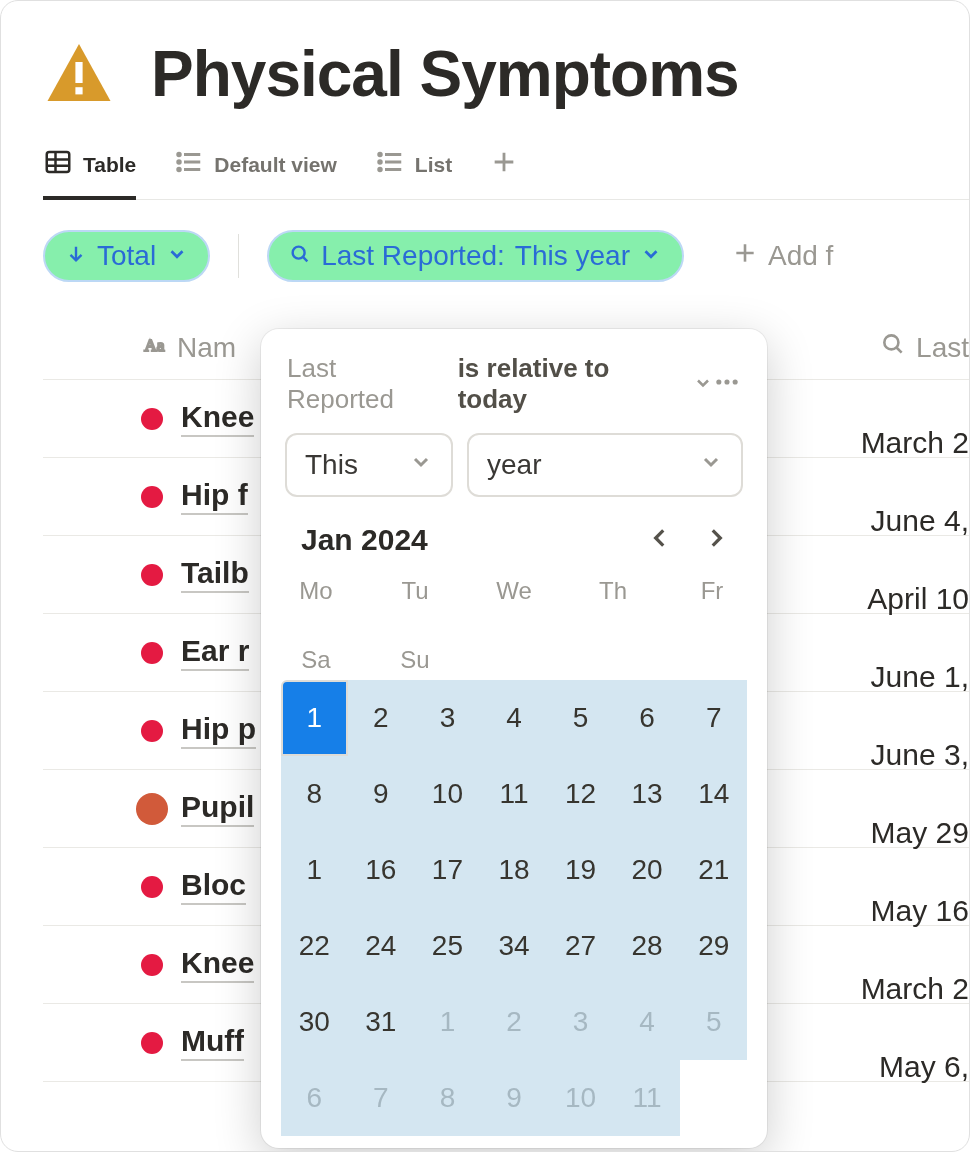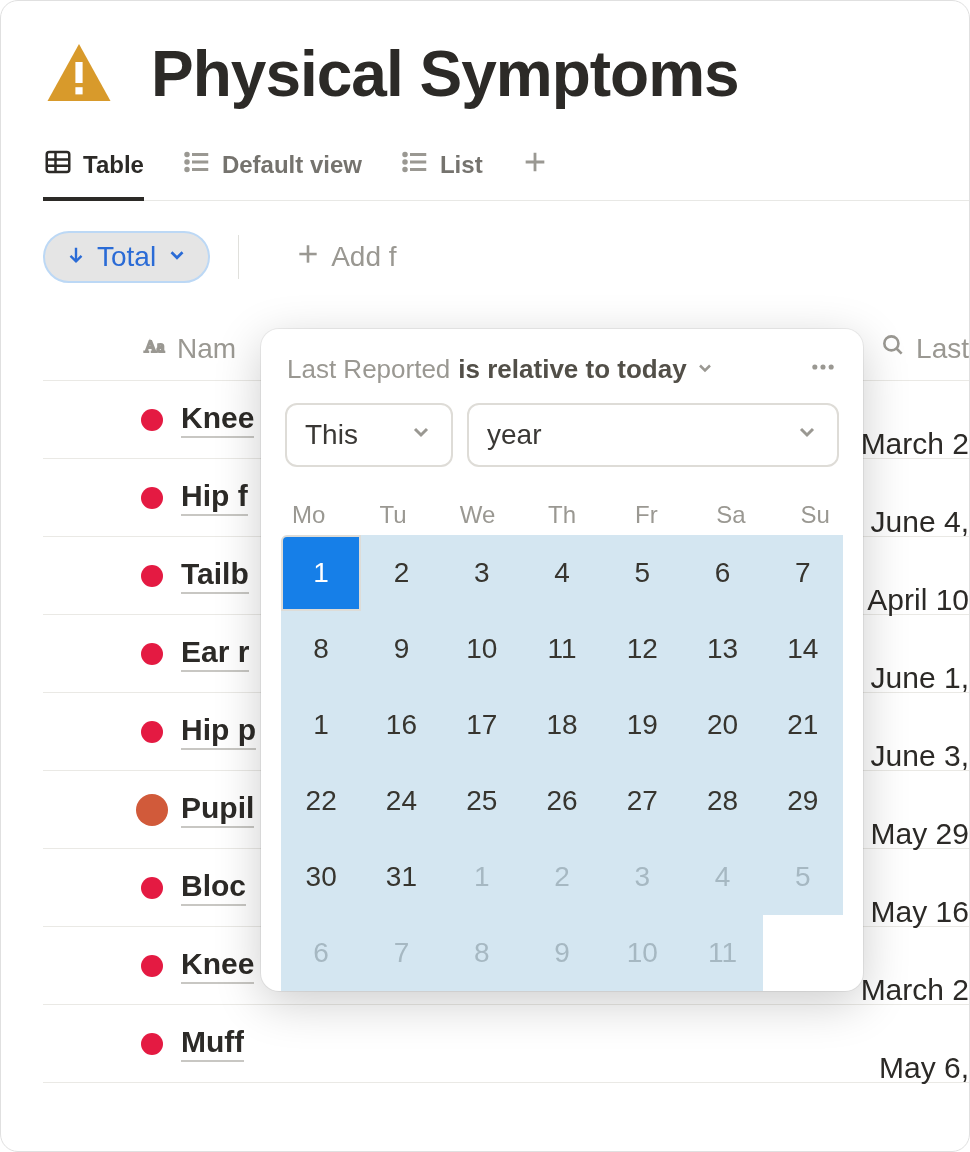--- a/index.html
+++ b/index.html
@@ -12,67 +12,67 @@
     border: 1px solid #e0e0e0;
     border-radius: 18px;
     position: relative;
     color: #37352f;
   }
   .container { padding: 36px 0 0 42px; }
   .title-row { display: flex; align-items: center; gap: 36px; margin-bottom: 36px; }
   .warn-icon svg { width: 72px; height: 72px; display:block; }
   .page-title { font-size: 64px; font-weight: 800; color: #2c2a27; letter-spacing: -1px; white-space: nowrap; }
   .tabs { display: flex; align-items: center; gap: 38px; padding-bottom: 0; }
-  .tab { display: flex; align-items: center; gap: 10px; font-size: 24px; color: #75736e; font-weight: 600; padding-bottom: 14px; border-bottom: 4px solid transparent; cursor: pointer; }
+  .tab { display: flex; align-items: center; gap: 10px; font-size: 21px; color: #75736e; font-weight: 600; padding-bottom: 14px; border-bottom: 4px solid transparent; cursor: pointer; }
   .tab.active { color: #2c2a27; border-bottom-color: #2c2a27; }
   .tab svg { width: 30px; height: 30px; }
   .plus-tab svg { width: 28px; height: 28px; }
   .divider-row { height:1px; background:#e8e8e5; margin-top:-1px;}
   .filter-bar { display: flex; align-items: center; gap: 20px; margin-top: 30px; }
-  .pill { display: inline-flex; align-items: center; gap: 10px; border: 2px solid #bcd8f5; border-radius: 999px; padding: 8px 20px; font-size: 28px; color: #2a6bd6; font-weight: 500; cursor: pointer; background:#e5e5e5;}
+  .pill { display: inline-flex; align-items: center; gap: 10px; border: 2px solid #bcd8f5; border-radius: 999px; padding: 8px 20px; font-size: 28px; color: #2a6bd6; font-weight: 500; cursor: pointer; background:#86efac;}
   .pill svg { width: 22px; height: 22px; }
   .vdiv { width: 1px; height: 44px; background: #e0e0dc; margin: 0 8px;}
   .addfilter { display: flex; align-items: center; gap: 10px; color: #9a9892; font-size: 28px; cursor:pointer; }
   .addfilter svg { width: 26px; height: 26px; }
   .table-area { margin-top: 34px; position: relative; }
   .header-row { display: flex; align-items: center; height: 64px; border-bottom: 1px solid #eae9e5; }
   .col-name-header { display: flex; align-items: center; gap: 10px; color: #9a9892; font-size: 28px; padding-left: 98px; width: 858px; }
   .col-name-header svg { width: 26px; height: 26px; }
   .col-last-header { display: flex; align-items: center; gap: 10px; color: #9a9892; font-size: 28px; }
   .col-last-header svg { width: 26px; height: 26px; }
   .row { display: flex; align-items: center; height: 78px; border-bottom: 1px solid #eae9e5; }
   .name-cell { display: flex; align-items: center; gap: 18px; padding-left: 98px; width: 858px; }
   .dot { width: 22px; height: 22px; border-radius: 50%; flex-shrink:0; }
   .dot.red { background: #e41a42; }
   .dot.sal { background: #d15a3a; width:32px; height:32px; margin-left:-5px; margin-right:-5px;}
   .name-text { font-size: 30px; font-weight: 600; color: #2c2a27; border-bottom: 2px solid #c8c7c3; padding-bottom:1px; white-space:nowrap; overflow:hidden;}
   .date-cell { font-size: 30px; color: #2c2a27; white-space: nowrap; margin-top: 48px; }
   
   .popover {
-    position: absolute; left: 260px; top: 328px; width: 602px;
+    position: absolute; left: 260px; top: 328px; width: 506px;
     background: #fff; border-radius: 18px;
     box-shadow: 0 12px 48px rgba(0,0,0,0.20), 0 0 0 1px rgba(0,0,0,0.06);
-    padding: 20px 20px 0 20px;
+    padding: 20px 20px 12px 20px;
     z-index: 10;
   }
   .pop-head { display: flex; align-items: center; justify-content: space-between; padding: 4px 6px 18px 6px; }
   .pop-title { font-size: 26px; color: #9a9892; display:flex; align-items:center; gap:8px;}
   .pop-title .strong { color: #524f48; font-weight: 600; }
   .pop-title svg { width:20px; height:20px;}
   .dots svg { width: 28px; height: 28px; }
   .selects { display: flex; gap: 14px; padding: 0 4px 26px 4px; }
   .sel { display:flex; align-items:center; justify-content:space-between; border:2px solid #dedcd7; border-radius:12px; padding: 14px 18px; font-size:28px; color:#3a3835; cursor:pointer;}
   .sel svg { width:24px; height:24px; }
   .sel.small { width: 168px; }
   .sel.big { flex:1; }
   .cal-nav { display:flex; align-items:center; justify-content:space-between; padding: 0 18px 12px 20px;}
   .cal-month { font-size:30px; font-weight:700; color:#2c2a27;}
   .cal-arrows { display:flex; gap:30px;}
   .cal-arrows svg { width:26px; height:26px; cursor:pointer;}
-  .dow { display:grid; grid-template-columns: repeat(7, 1fr); padding: 8px 6px 6px 6px; gap: 41px;}
+  .dow { display:grid; grid-template-columns: repeat(5, 1fr); padding: 8px 6px 6px 6px; gap: 41px;}
   .dow div { text-align:center; font-size:24px; color:#9a9892; font-weight:500;}
   .grid { display:grid; grid-template-columns: repeat(7, 1fr); }
   .cell { height: 76px; display:flex; align-items:center; justify-content:center; font-size:28px; font-weight:500; background:#d4e6f1; cursor:pointer;}
   .cell.sel { background:#167fe8; color:#fff; border-radius:6px 0 0 0;}
   .cell.out { color:#a6b8c2;}
 </style>
 </head>
 <body>
 
 <div class="container">
@@ -134,20 +134,31 @@
       <span><svg viewBox="0 0 24 24" stroke="#2a6bd6" stroke-width="2.6" fill="none">
             <line x1="12" y1="4" x2="12" y2="19"></line>
             <polyline points="6 13 12 19 18 13"></polyline>
           </svg></span>
       <span>Total</span>
       <span><svg viewBox="0 0 24 24" stroke="#2a6bd6" stroke-width="3" fill="none">
             <polyline points="6 9 12 15 18 9"></polyline>
           </svg></span>
     </div>
     <div class="vdiv"></div>
+    <div class="pill">
+      <span><svg viewBox="0 0 24 24" stroke="#2a6bd6" stroke-width="2.6" fill="none">
+            <circle cx="10.5" cy="10.5" r="6.5"></circle>
+            <line x1="20" y1="20" x2="15.2" y2="15.2"></line>
+          </svg></span>
+      <span>Last Reported:</span>
+      <span>This year</span>
+      <span><svg viewBox="0 0 24 24" stroke="#2a6bd6" stroke-width="3" fill="none">
+            <polyline points="6 9 12 15 18 9"></polyline>
+          </svg></span>
+    </div>
     <div class="addfilter" style="margin-left:28px;">
       <span><svg viewBox="0 0 24 24" stroke="#9a9892" stroke-width="2.4">
             <line x1="12" y1="4" x2="12" y2="20"></line>
             <line x1="4" y1="12" x2="20" y2="12"></line>
           </svg></span>
       <span>Add f</span>
     </div>
   </div>
 
   <div class="table-area">
@@ -256,20 +267,31 @@
     <div class="sel small">
       <span>This</span>
       <span><svg viewBox="0 0 24 24" stroke="#9a9892" stroke-width="3" fill="none">
             <polyline points="6 9 12 15 18 9"></polyline>
           </svg></span>
     </div>
     <div class="sel big">
       <span>year</span>
       <span><svg viewBox="0 0 24 24" stroke="#9a9892" stroke-width="3" fill="none">
             <polyline points="6 9 12 15 18 9"></polyline>
+          </svg></span>
+    </div>
+  </div>
+  <div class="cal-nav">
+    <div class="cal-month">Jan 2024</div>
+    <div class="cal-arrows">
+      <span><svg viewBox="0 0 24 24" stroke="#55524b" stroke-width="3" fill="none">
+            <polyline points="15 5 8 12 15 19"></polyline>
+          </svg></span>
+      <span><svg viewBox="0 0 24 24" stroke="#55524b" stroke-width="3" fill="none">
+            <polyline points="9 5 16 12 9 19"></polyline>
           </svg></span>
     </div>
   </div>
   <div class="dow" id="dow">
       <div>Mo</div>
       <div>Tu</div>
       <div>We</div>
       <div>Th</div>
       <div>Fr</div>
       <div>Sa</div>
@@ -293,21 +315,21 @@
       <div class="cell">1</div>
       <div class="cell">16</div>
       <div class="cell">17</div>
       <div class="cell">18</div>
       <div class="cell">19</div>
       <div class="cell">20</div>
       <div class="cell">21</div>
       <div class="cell">22</div>
       <div class="cell">24</div>
       <div class="cell">25</div>
-      <div class="cell">26</div>
+      <div class="cell">34</div>
       <div class="cell">27</div>
       <div class="cell">28</div>
       <div class="cell">29</div>
       <div class="cell">30</div>
       <div class="cell">31</div>
       <div class="cell out">1</div>
       <div class="cell out">2</div>
       <div class="cell out">3</div>
       <div class="cell out">4</div>
       <div class="cell out">5</div>

